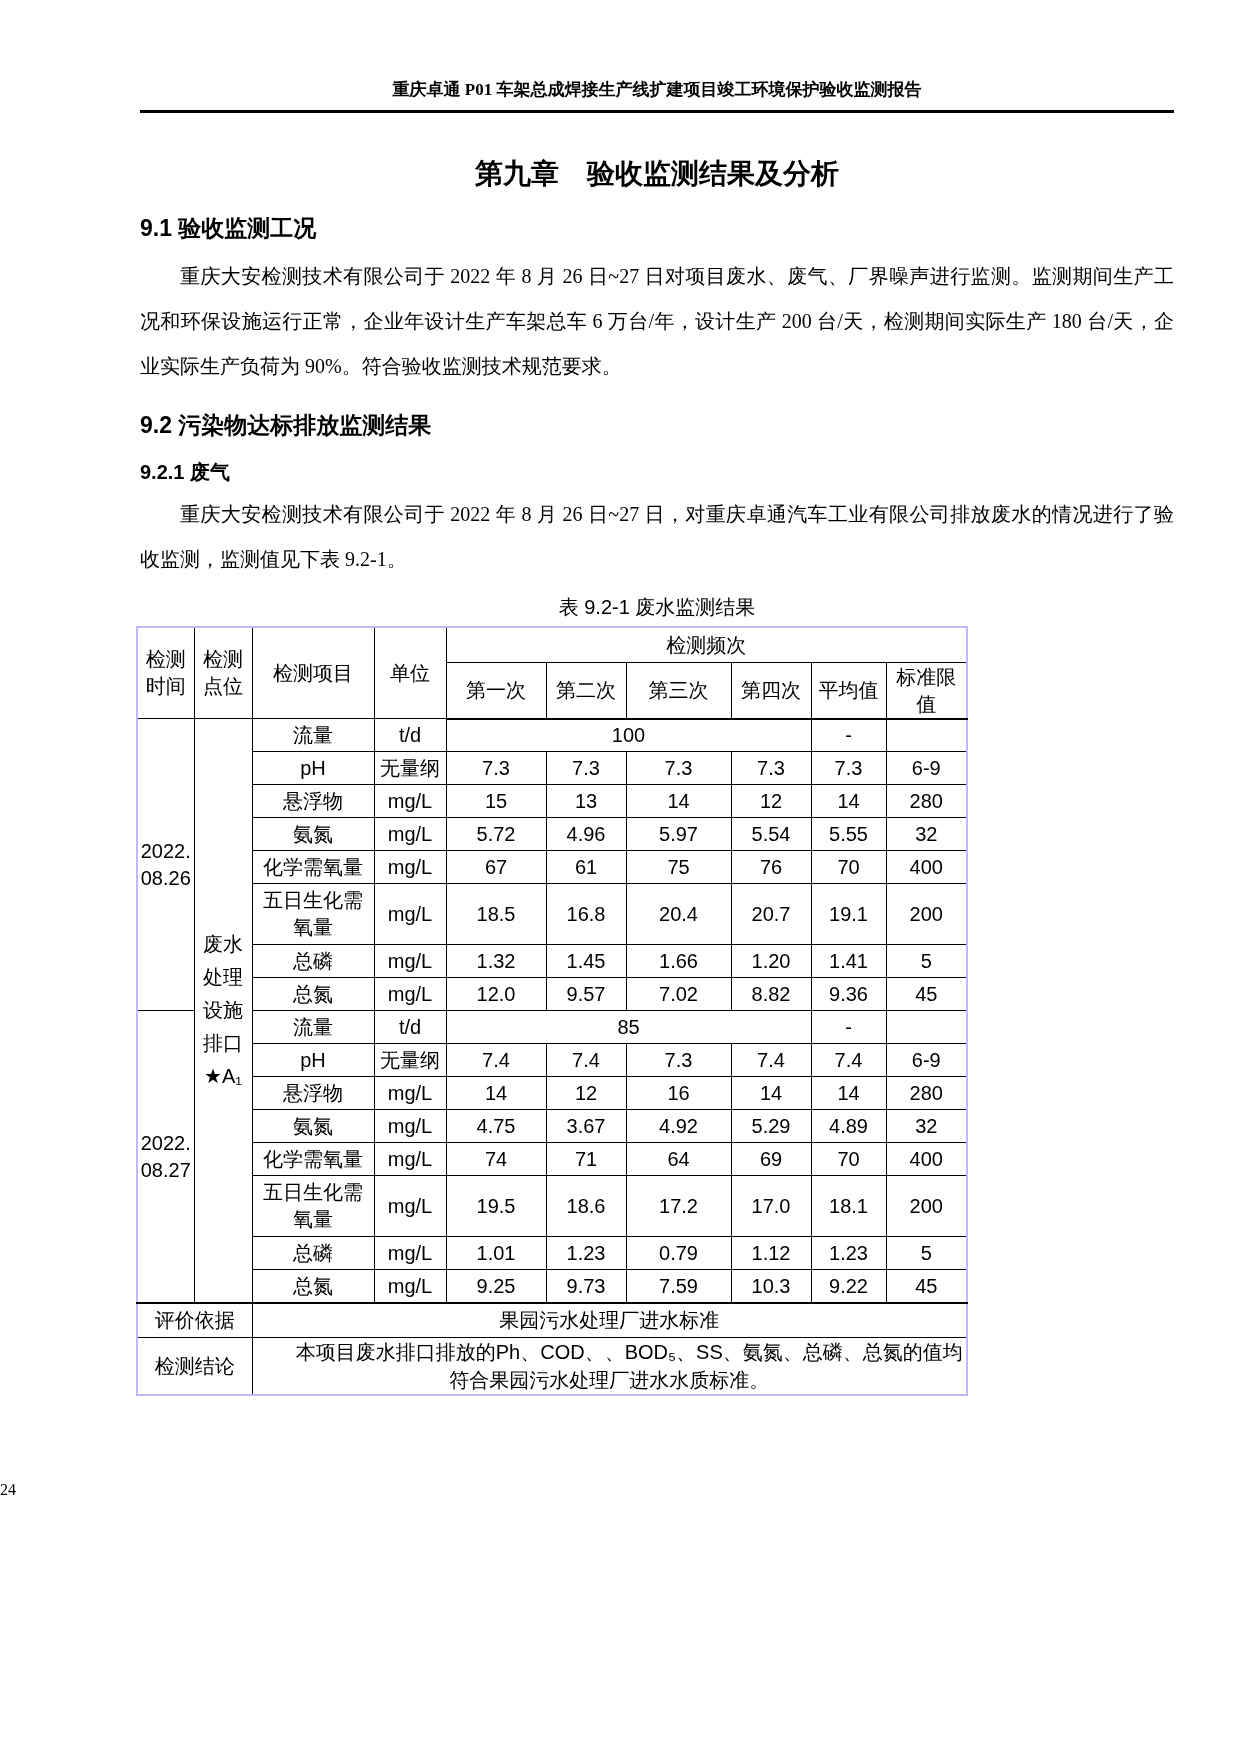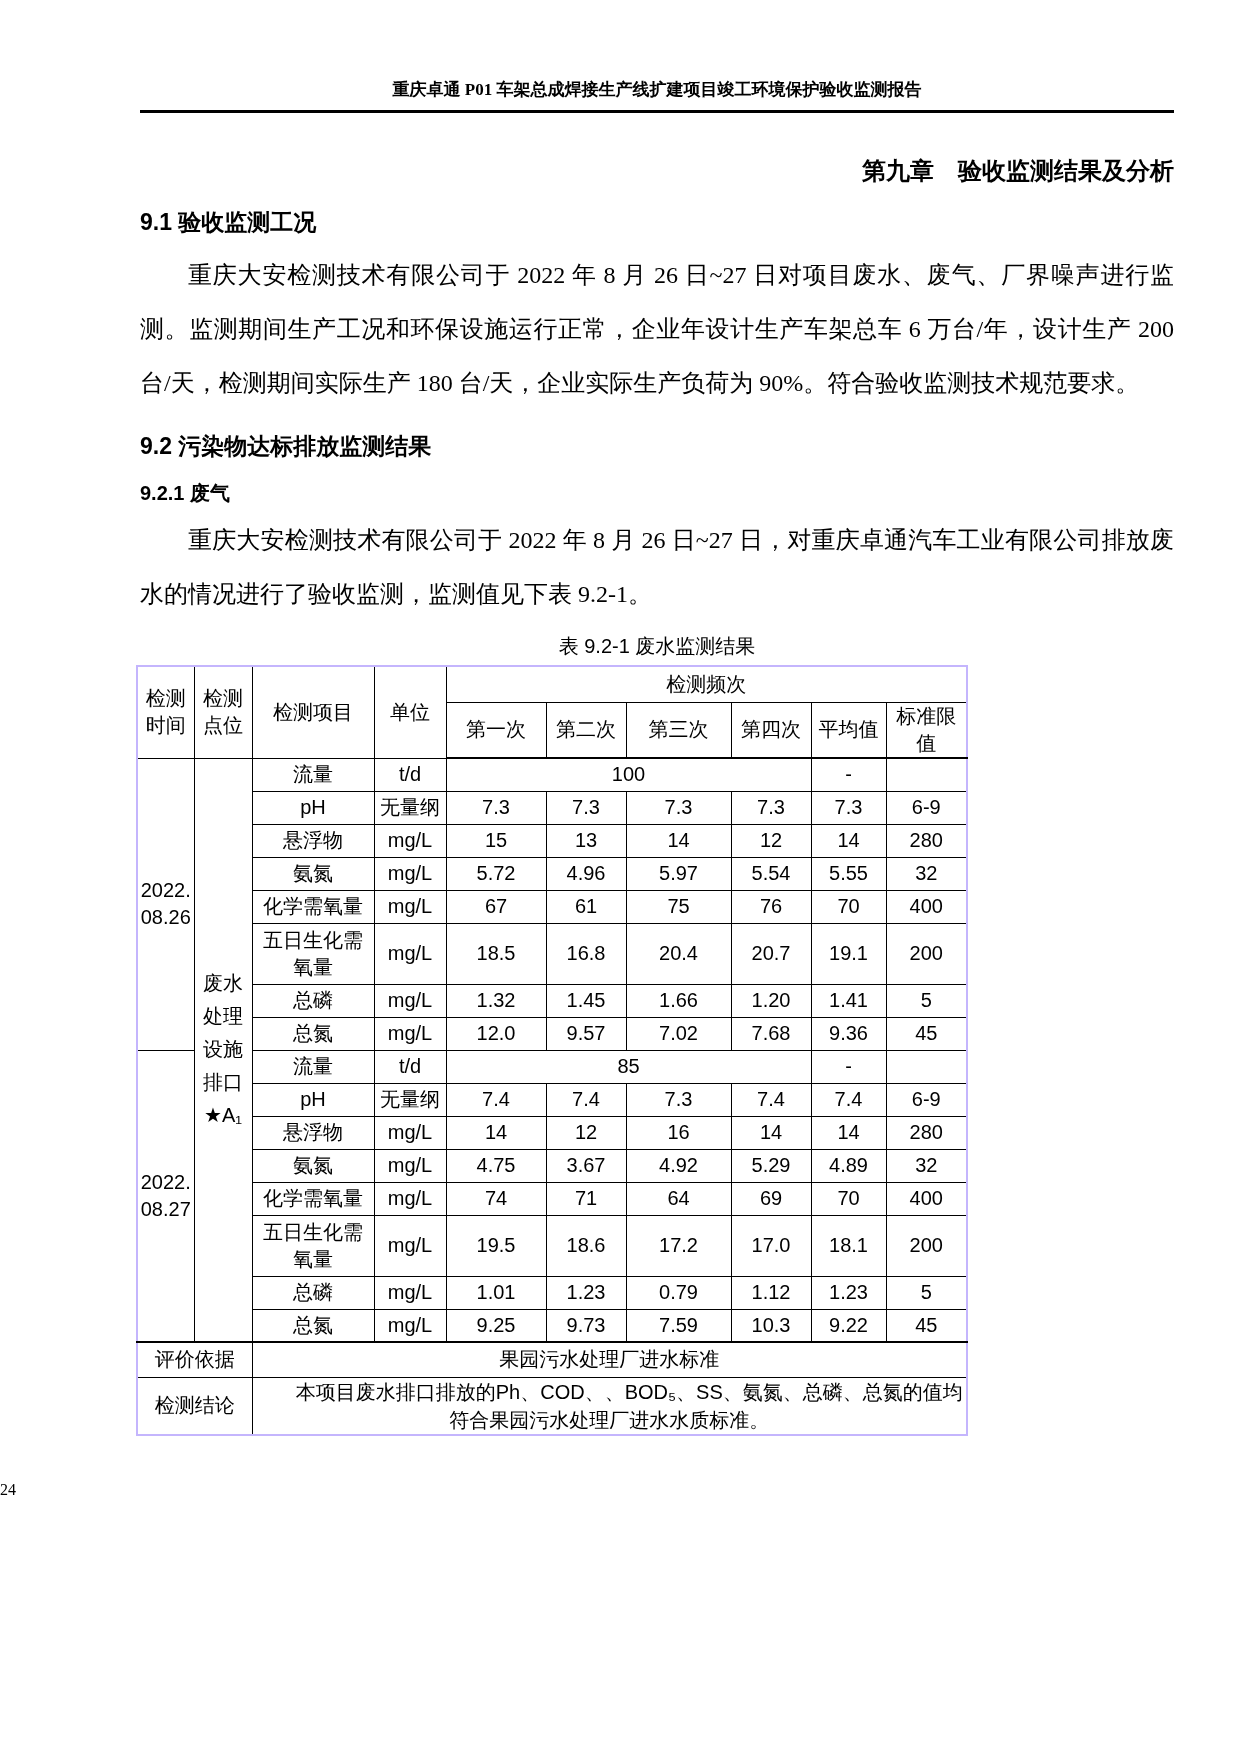--- a/index.html
+++ b/index.html
@@ -8,32 +8,32 @@
     position:relative; width:1240px; height:1754px; background:#fff;
     padding:78px 66px 0 140px; margin:0 auto; color:#000;
     font-family:"Liberation Serif","DejaVu Serif",serif;
   }
   .doc-header {
     font-size:17px; text-align:center; padding-bottom:9px;
     border-bottom:3px solid #000; font-weight:bold;
   }
   h1.chapter {
     font-family:"Liberation Sans","DejaVu Sans",sans-serif;
-    font-size:24px; font-weight:bold; text-align:right; margin:42px 0 14px;
+    font-size:28px; font-weight:bold; text-align:center; margin:42px 0 14px;
   }
   h2.sec {
     font-family:"Liberation Sans","DejaVu Sans",sans-serif;
     font-size:23px; font-weight:bold; margin:20px 0 10px;
   }
   h3.subsec {
     font-family:"Liberation Sans","DejaVu Sans",sans-serif;
     font-size:20px; font-weight:bold; margin:18px 0 6px;
   }
   p.body {
-    font-size:24px; line-height:2.26; text-align:justify; text-indent:2em; margin:2px 0;
+    font-size:20px; line-height:2.26; text-align:justify; text-indent:2em; margin:2px 0;
   }
   .table-title {
     font-family:"Liberation Sans","DejaVu Sans",sans-serif;
     font-size:20px; text-align:center; margin:12px 0 5px;
   }
   table.monitor {
     border-collapse:collapse; table-layout:fixed; width:830px; margin-left:-4px;
     border:2px solid #c4b5fd;
     font-family:"Liberation Sans","DejaVu Sans",sans-serif;
   }
@@ -177,21 +177,21 @@
       <td>1.20</td>
       <td>1.41</td>
       <td>5</td>
     </tr>
     <tr>
       <td>总氮</td>
       <td>mg/L</td>
       <td>12.0</td>
       <td>9.57</td>
       <td>7.02</td>
-      <td>7.68</td>
+      <td>8.82</td>
       <td>9.36</td>
       <td>45</td>
     </tr>
 
     <tr>
       <td rowspan="8">
         <span class="dl">2022.</span>
         <span class="dl">08.27</span>
       </td>
       <td>流量</td>

